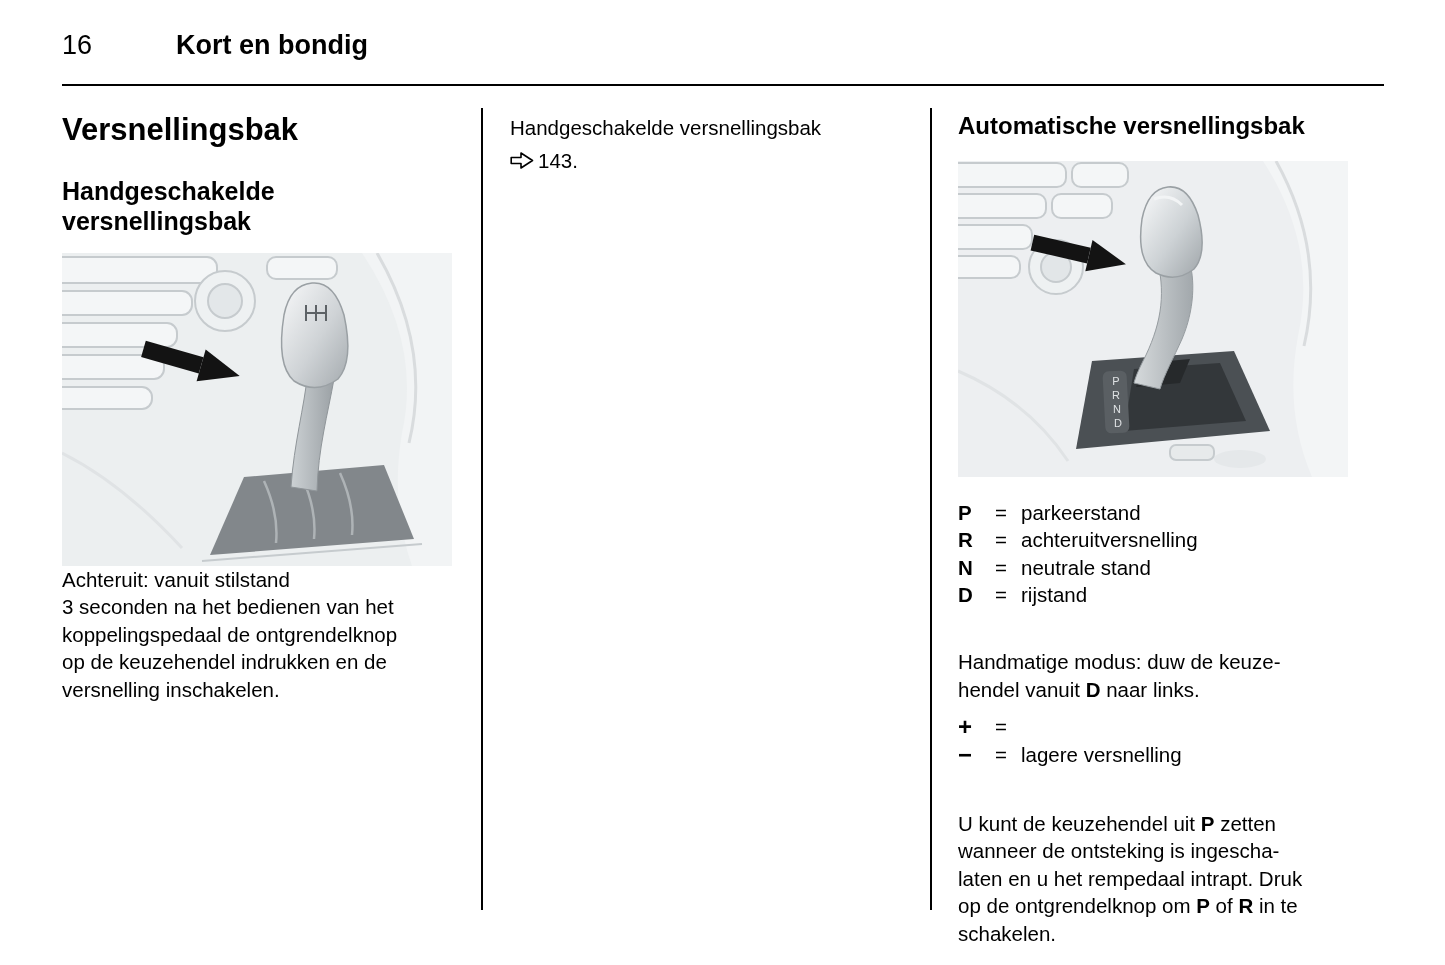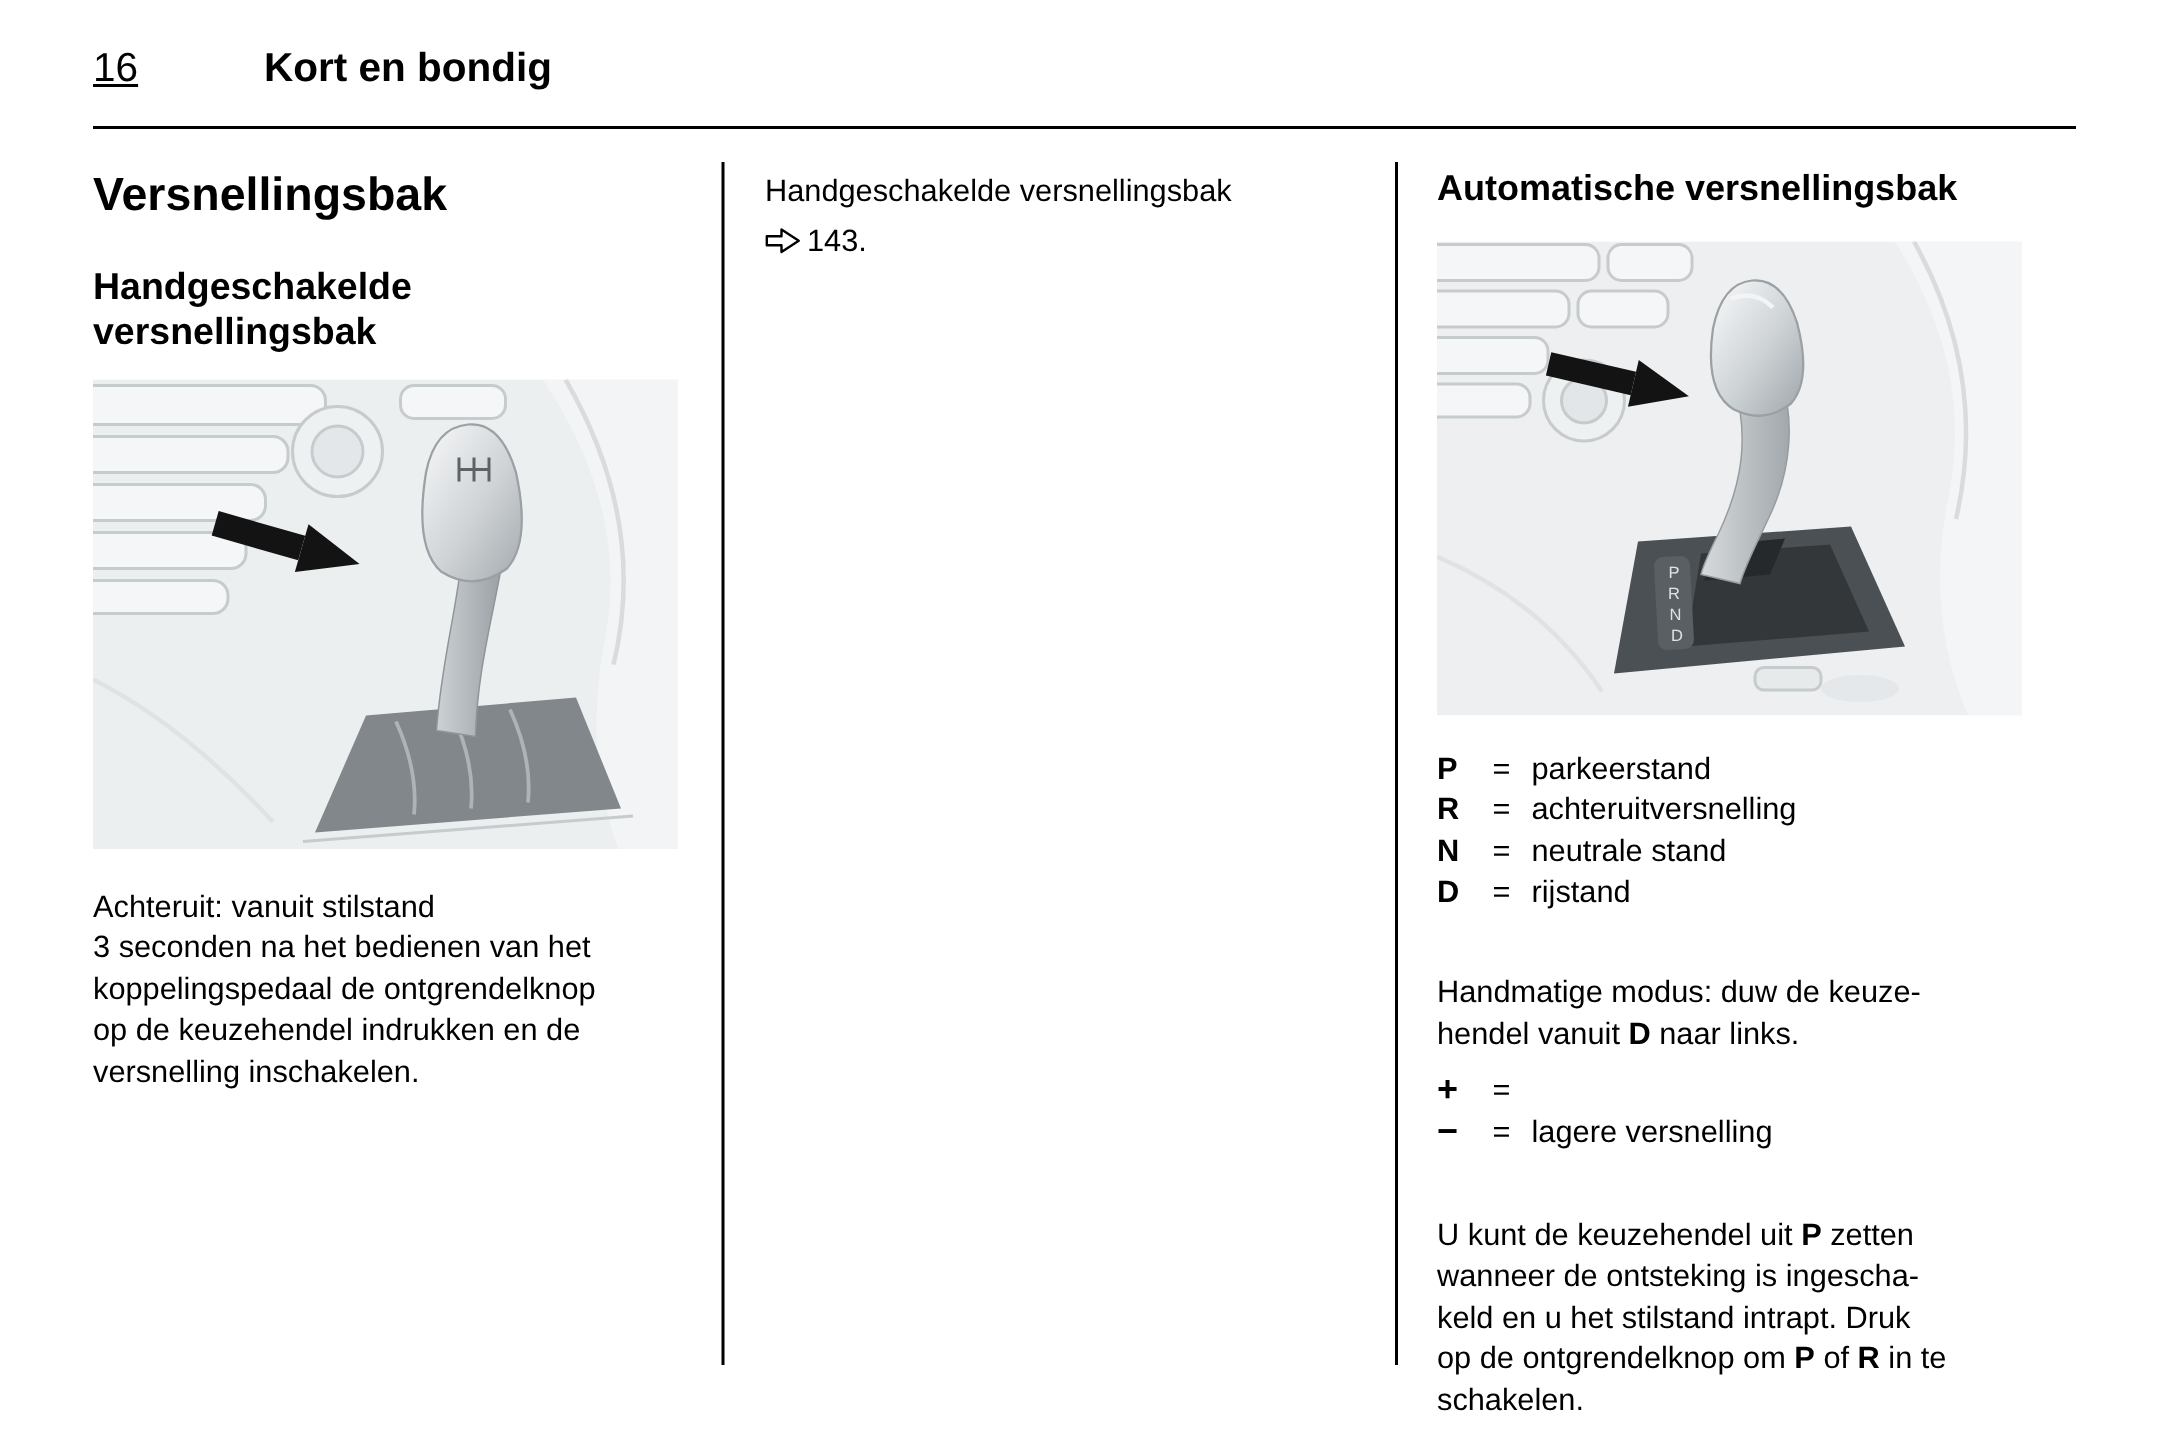--- a/index.html
+++ b/index.html
@@ -2,40 +2,40 @@
 <html><head>
 <meta charset="utf-8">
 <style>
   * { margin:0; padding:0; box-sizing:border-box; }
   html,body { background:#fff; }
   .page {
     position:relative; width:1445px; height:965px; background:#ffffff;
     font-family:"Liberation Sans","DejaVu Sans",sans-serif; color:#000;
     overflow:hidden;
   }
-  .page-number { position:absolute; left:62px; top:30px; font-size:27px; font-weight:400;text-decoration:underline; }
+  .page-number { position:absolute; left:62px; top:30px; font-size:27px; font-weight:400; }
   .chapter     { position:absolute; left:176px; top:30px; font-size:27px; font-weight:700; }
   .header-rule { position:absolute; left:62px; top:84px; width:1322px; height:2px; background:#000; }
   .vline { position:absolute; top:108px; height:802px; width:2px; background:#000; }
   .v1 { left:481px; } .v2 { left:930px; }
 
   .col  { position:absolute; top:112px; }
   .col1 { left:62px;  width:402px; }
   .col2 { left:510px; width:402px; }
   .col3 { left:958px; width:428px; }
 
   .title    { font-size:31px; font-weight:700; line-height:1.15; margin:0 0 28px 0; }
   .subtitle { font-size:25px; font-weight:700; line-height:1.2; margin:17px 0 17px 0; white-space:pre-line; }
   .title3   { font-size:24px; font-weight:700; line-height:1.15; margin:0 0 21px 0; }
 
   .figure { width:390px; display:block; }
   .figure svg { display:block; }
 
   .body-text { font-size:20.5px; line-height:27.5px; white-space:pre-line; margin:0; }
-  .para1 { margin-top:25px; }
+  .para1 { }
   .para2 { margin-top:11px; }
 
   .ref-label { margin-top:2px; }
   .ref-line  { margin-top:5px; font-size:20.5px; line-height:27.5px; display:flex; align-items:center; gap:4px; }
   .ref-arrow svg { display:block; }
 
   .def-list { margin-top:22px; }
   .def-row  { display:flex; font-size:20.5px; line-height:27.5px; }
   .def-key  { width:37px; font-weight:700; }
   .def-eq   { width:26px; }
@@ -228,19 +228,19 @@
       <div class="def-row">
         <span class="def-key">−</span>
         <span class="def-eq">=</span>
         <span class="def-val">lagere versnelling</span>
       </div>
     </div>
 
     <p class="body-text release">
       <span>U kunt de keuzehendel uit </span><span class="b">P</span><span> zetten
 wanneer de ontsteking is ingescha-
-keld en u het stilstand intrapt. Druk
+laten en u het rempedaal intrapt. Druk
 op de ontgrendelknop om </span><span class="b">P</span><span> of </span><span class="b">R</span><span> in te
 schakelen.</span>
     </p>
   </section>
 
 </div>
 
 </body></html>

